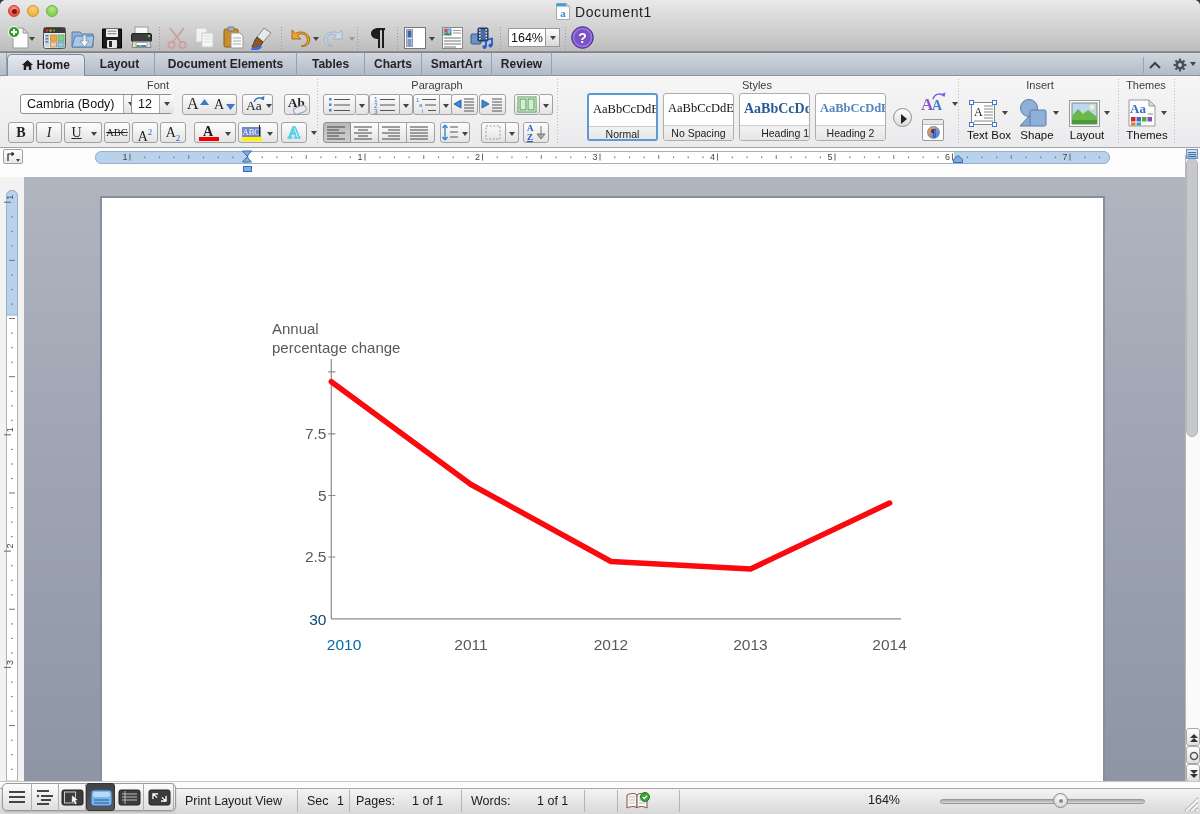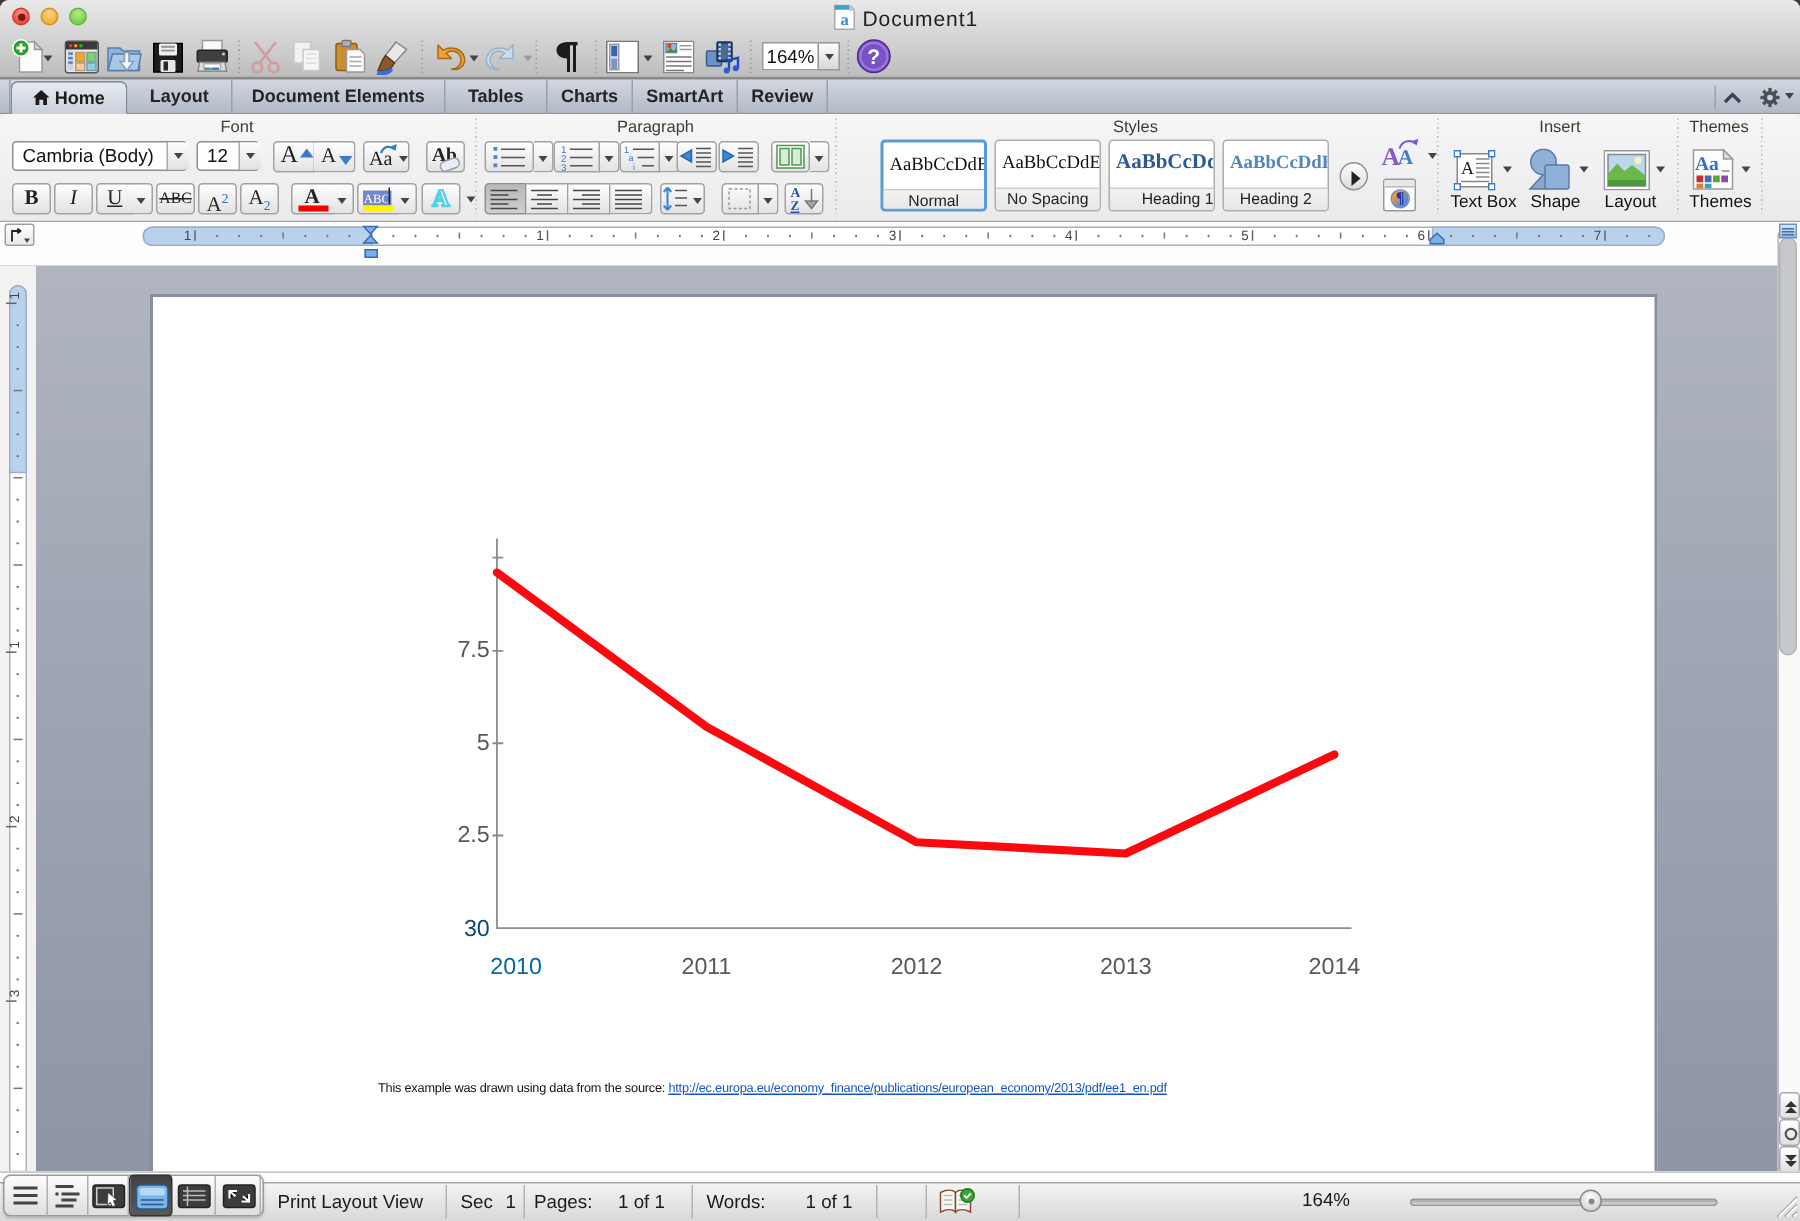--- a/index.html
+++ b/index.html
@@ -207,21 +207,21 @@
 <div class="sep" style="left:557px;top:3px;height:66px;background:repeating-linear-gradient(180deg,#bcbcc0 0 1px,transparent 1px 3px)"></div>
 <div class="sep" style="left:958px;top:3px;height:66px;background:repeating-linear-gradient(180deg,#bcbcc0 0 1px,transparent 1px 3px)"></div>
 <div class="sep" style="left:1118px;top:3px;height:66px;background:repeating-linear-gradient(180deg,#bcbcc0 0 1px,transparent 1px 3px)"></div>
 <div class="sep" style="left:1174px;top:3px;height:66px;background:repeating-linear-gradient(180deg,#bcbcc0 0 1px,transparent 1px 3px)"></div>
 <div class="glabel" style="left:98px;width:120px;top:3px">Font</div>
 <div class="glabel" style="left:377px;width:120px;top:3px">Paragraph</div>
 <div class="glabel" style="left:697px;width:120px;top:3px">Styles</div>
 <div class="glabel" style="left:980px;width:120px;top:3px">Insert</div>
 <div class="glabel" style="left:1086px;width:120px;top:3px">Themes</div>
 </div>
-<div class="abs" style="left:8px;top:94px;width:117px;height:20px;background:#fff;border:1px solid #8f8f8f;border-radius:3px">
+<div class="abs" style="left:20px;top:94px;width:117px;height:20px;background:#fff;border:1px solid #8f8f8f;border-radius:3px">
       <div class="abs" style="left:6px;top:1.5px;font-size:12.5px;color:#111">Cambria (Body)</div>
       <div class="abs" style="left:102px;top:0;width:15px;height:18px;border-left:1px solid #aaa;background:linear-gradient(180deg,#fcfcfc,#e2e2e2)">
         <div class="dd" style="left:3.5px;top:7px"></div>
       </div>
     </div>
 <div class="abs" style="left:131px;top:94px;width:42px;height:20px;background:#fff;border:1px solid #8f8f8f;border-radius:3px">
       <div class="abs" style="left:6px;top:1.5px;font-size:12.5px;color:#111">12</div>
       <div class="abs" style="left:27px;top:0;width:15px;height:18px;border-left:1px solid #aaa;background:linear-gradient(180deg,#fcfcfc,#e2e2e2)">
         <div class="dd" style="left:3.5px;top:7px"></div>
       </div>
@@ -622,37 +622,37 @@
         <rect x="4" y="489.9" width="7" height="1" fill="#666"></rect>
         <rect x="11" y="504.4375" width="1.6" height="1.2" fill="#777"></rect>
         <rect x="11" y="518.9749999999999" width="1.6" height="1.2" fill="#777"></rect>
         <rect x="11" y="533.5125" width="1.6" height="1.2" fill="#777"></rect>
         <rect x="9" y="548.05" width="6" height="1" fill="#777"></rect>
         <rect x="11" y="562.5875" width="1.6" height="1.2" fill="#777"></rect>
         <rect x="11" y="577.125" width="1.6" height="1.2" fill="#777"></rect>
         <rect x="11" y="591.6624999999999" width="1.6" height="1.2" fill="#777"></rect>
       </svg>
 <div class="abs" style="left:100px;top:19px;width:1005px;height:585px;background:#fff;border:2px solid #878e9c;border-bottom:none">
+<div class="abs" style="left:170px;top:120.5px;width:140px;font-size:15px;line-height:19px;color:#595959">Annual<br>percentage change</div>
 <svg class="abs" style="left:0;top:0" width="1003" height="583" viewBox="0 0 1003 583">
 <g stroke="#8c8c8c" stroke-width="1.2">
             <path d="M229.3 161 V421.3 M229.3 420.8 H799"></path>
 <path d="M226.3 173.8 h7.2 M226.3 235.9 h7.2 M226.3 297.5 h7.2 M226.3 359 h7.2"></path>
           </g>
 <polyline points="229.3,183.7 369,286.5 509,363.5 648.5,371 787.6,305" fill="none" stroke="#fa0a0f" stroke-width="5.5" stroke-linecap="round" stroke-linejoin="round"></polyline>
 </svg>
 <div class="abs" style="left:164.5px;top:227.20000000000002px;width:60px;text-align:right;font-size:15.5px;color:#595959">7.5</div>
 <div class="abs" style="left:164.5px;top:288.8px;width:60px;text-align:right;font-size:15.5px;color:#595959">5</div>
 <div class="abs" style="left:164.5px;top:350.3px;width:60px;text-align:right;font-size:15.5px;color:#595959">2.5</div>
 <div class="abs" style="left:164.5px;top:412.8px;width:60px;text-align:right;font-size:15.5px;color:#0c4a6e">30</div>
 <div class="abs" style="left:199.3px;top:438px;width:60px;text-align:right;font-size:15.5px;color:#0369a1">2010</div>
 <div class="abs" style="left:339px;top:438px;width:60px;text-align:center;font-size:15.5px;color:#595959">2011</div>
 <div class="abs" style="left:479px;top:438px;width:60px;text-align:center;font-size:15.5px;color:#595959">2012</div>
 <div class="abs" style="left:618.5px;top:438px;width:60px;text-align:center;font-size:15.5px;color:#595959">2013</div>
 <div class="abs" style="left:757.6px;top:438px;width:60px;text-align:center;font-size:15.5px;color:#595959">2014</div>
-<div class="abs" style="left:150px;top:522px;font-size:8.5px;letter-spacing:-0.15px;color:#111;white-space:nowrap">This example was drawn using data from the source: <span style="color:#1155cc;text-decoration:underline">http://ec.europa.eu/economy_finance/publications/european_economy/2013/pdf/ee1_en.pdf</span></div>
 </div>
 </div>
 <div class="abs" style="left:1185px;top:155px;width:15px;height:626px;background:#fafafa;border-left:1px solid #b8b8b8"></div>
 <div class="abs" style="left:1186px;top:158px;width:12px;height:279px;border-radius:6px;background:#c6c8cb;border:1px solid #b2b4b8"></div>
 <div class="abs" style="left:1185.5px;top:728px;width:14px;height:18px;background:linear-gradient(180deg,#fff,#e0e0e0);border:1px solid #a8a8a8;border-radius:3px">
       <svg class="abs" style="left:0px;top:2px" width="14" height="14" viewBox="0 0 14 14">
         <path d="M3 7 L7 3 L11 7 z" fill="#333"></path>
         <path d="M3 11 L7 7 L11 11 z" fill="#333"></path>
       </svg>
     </div>

